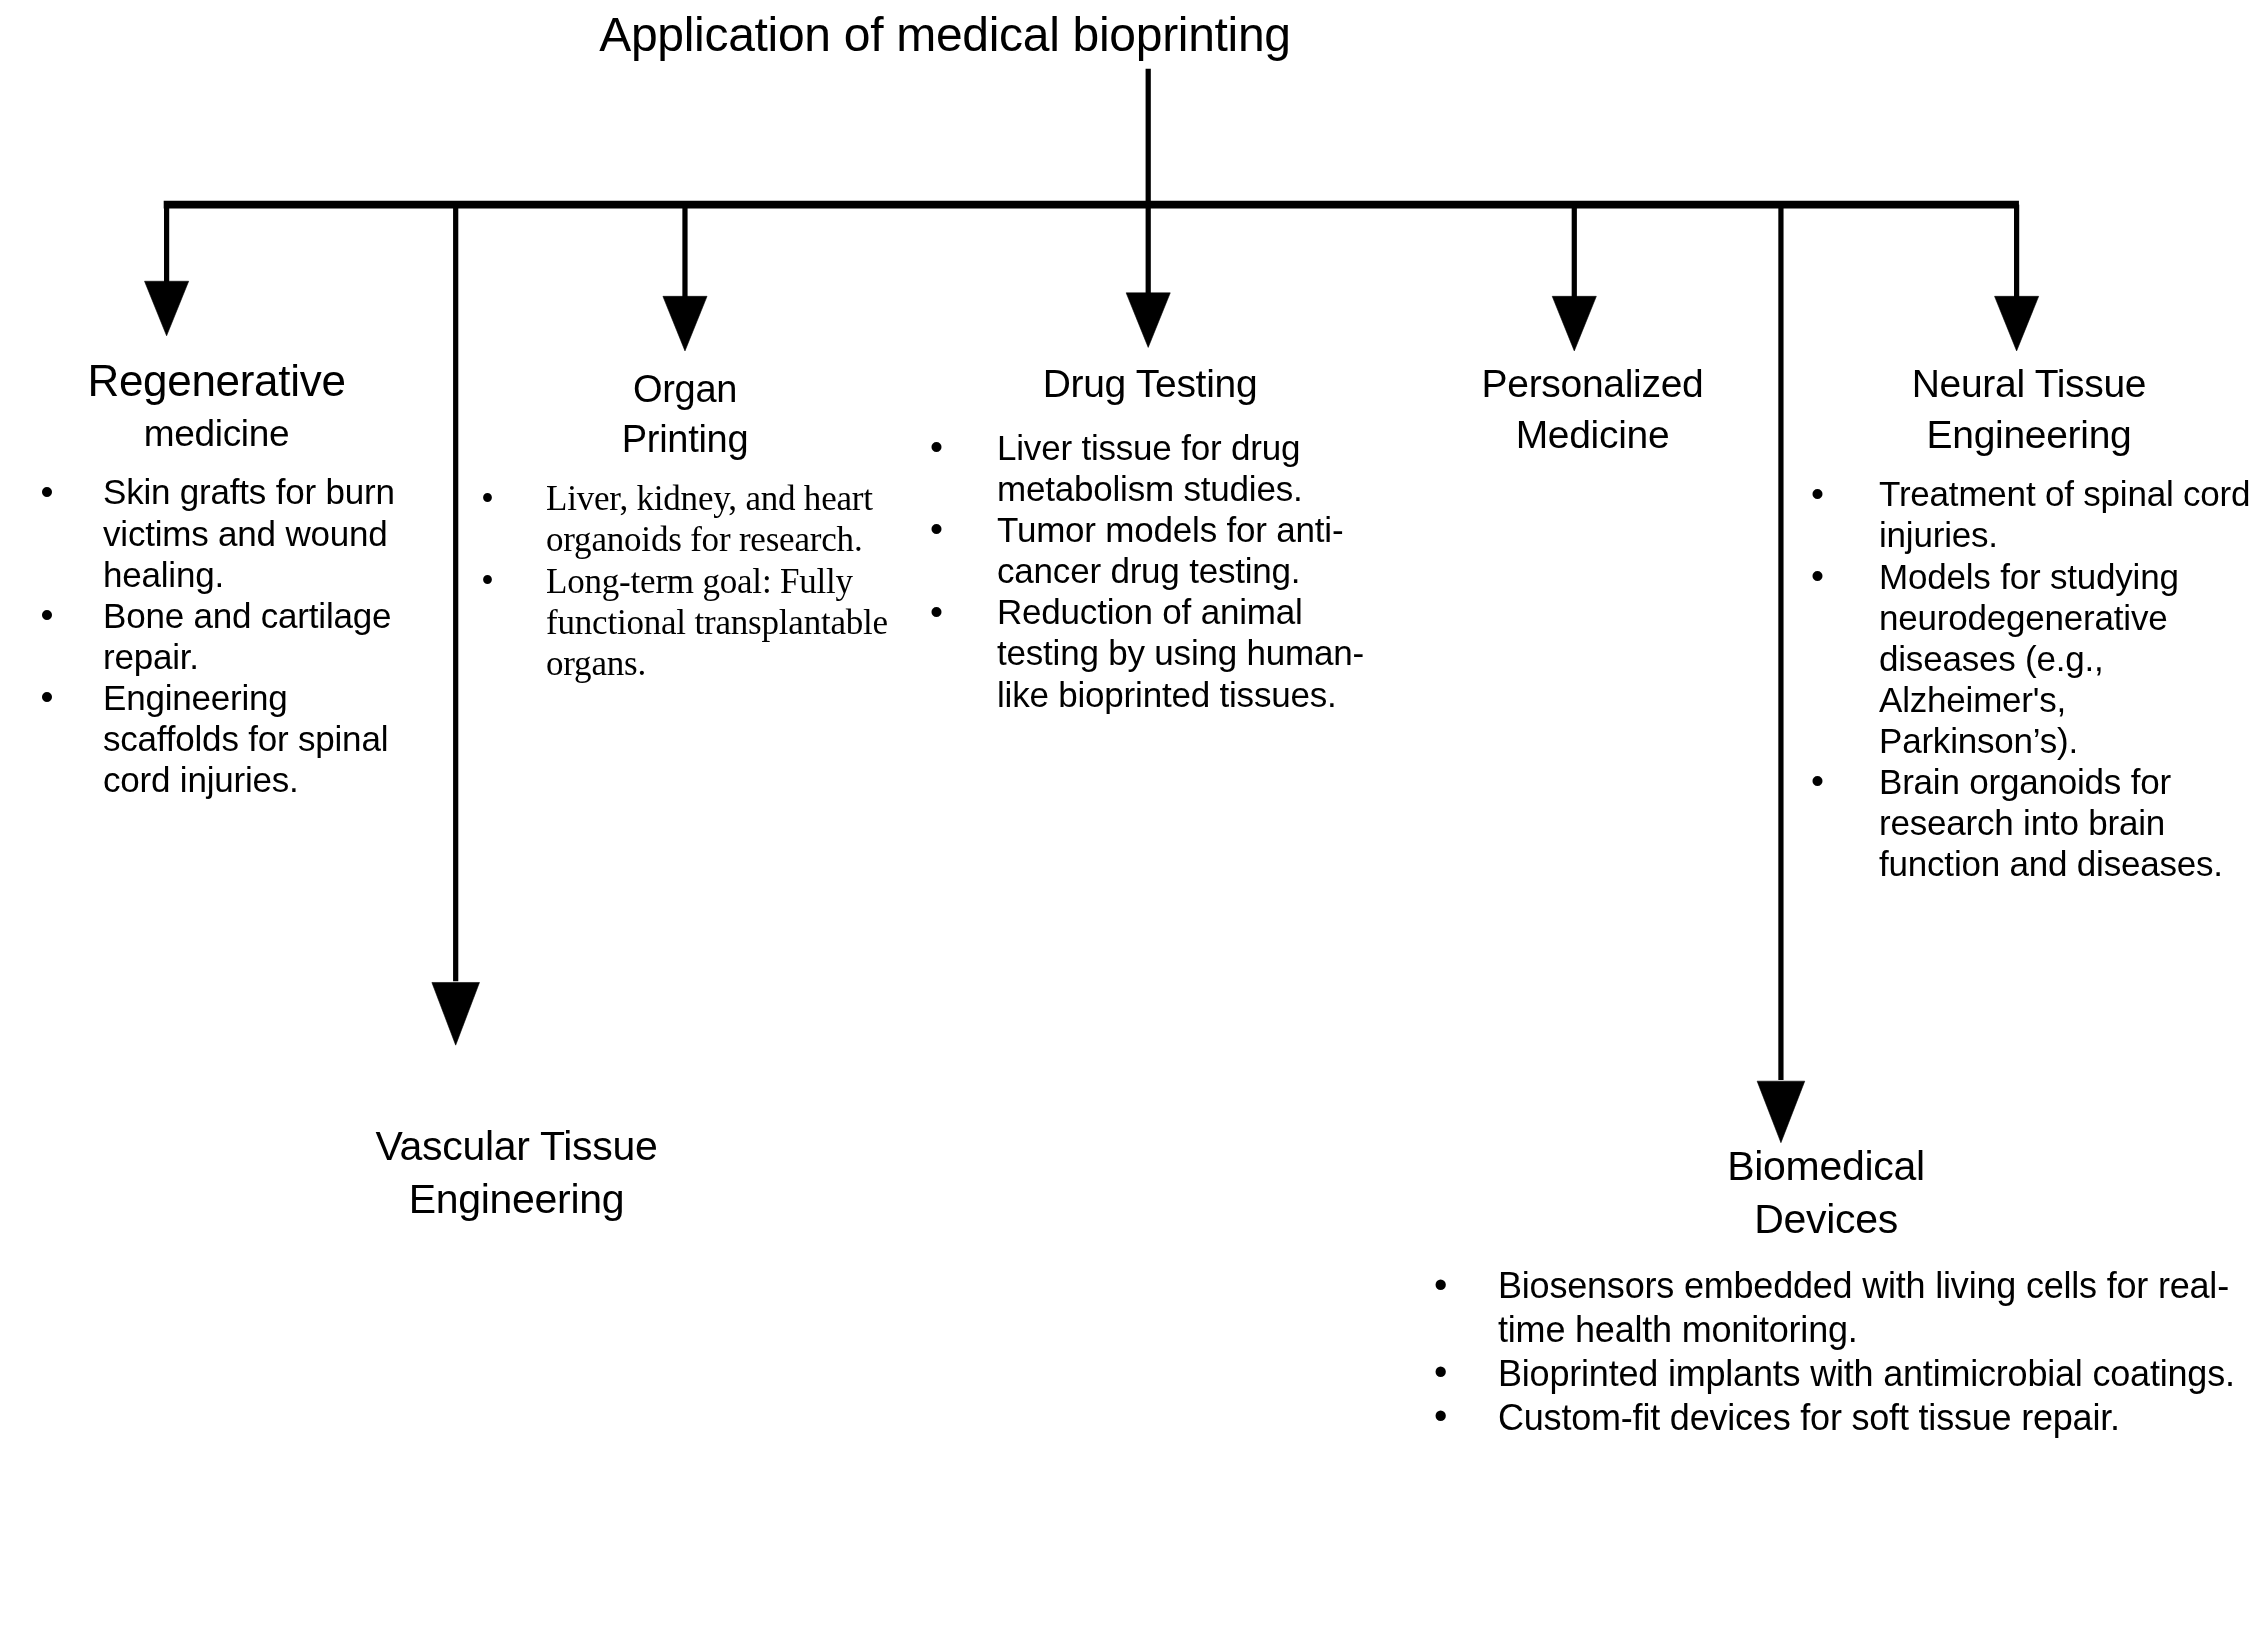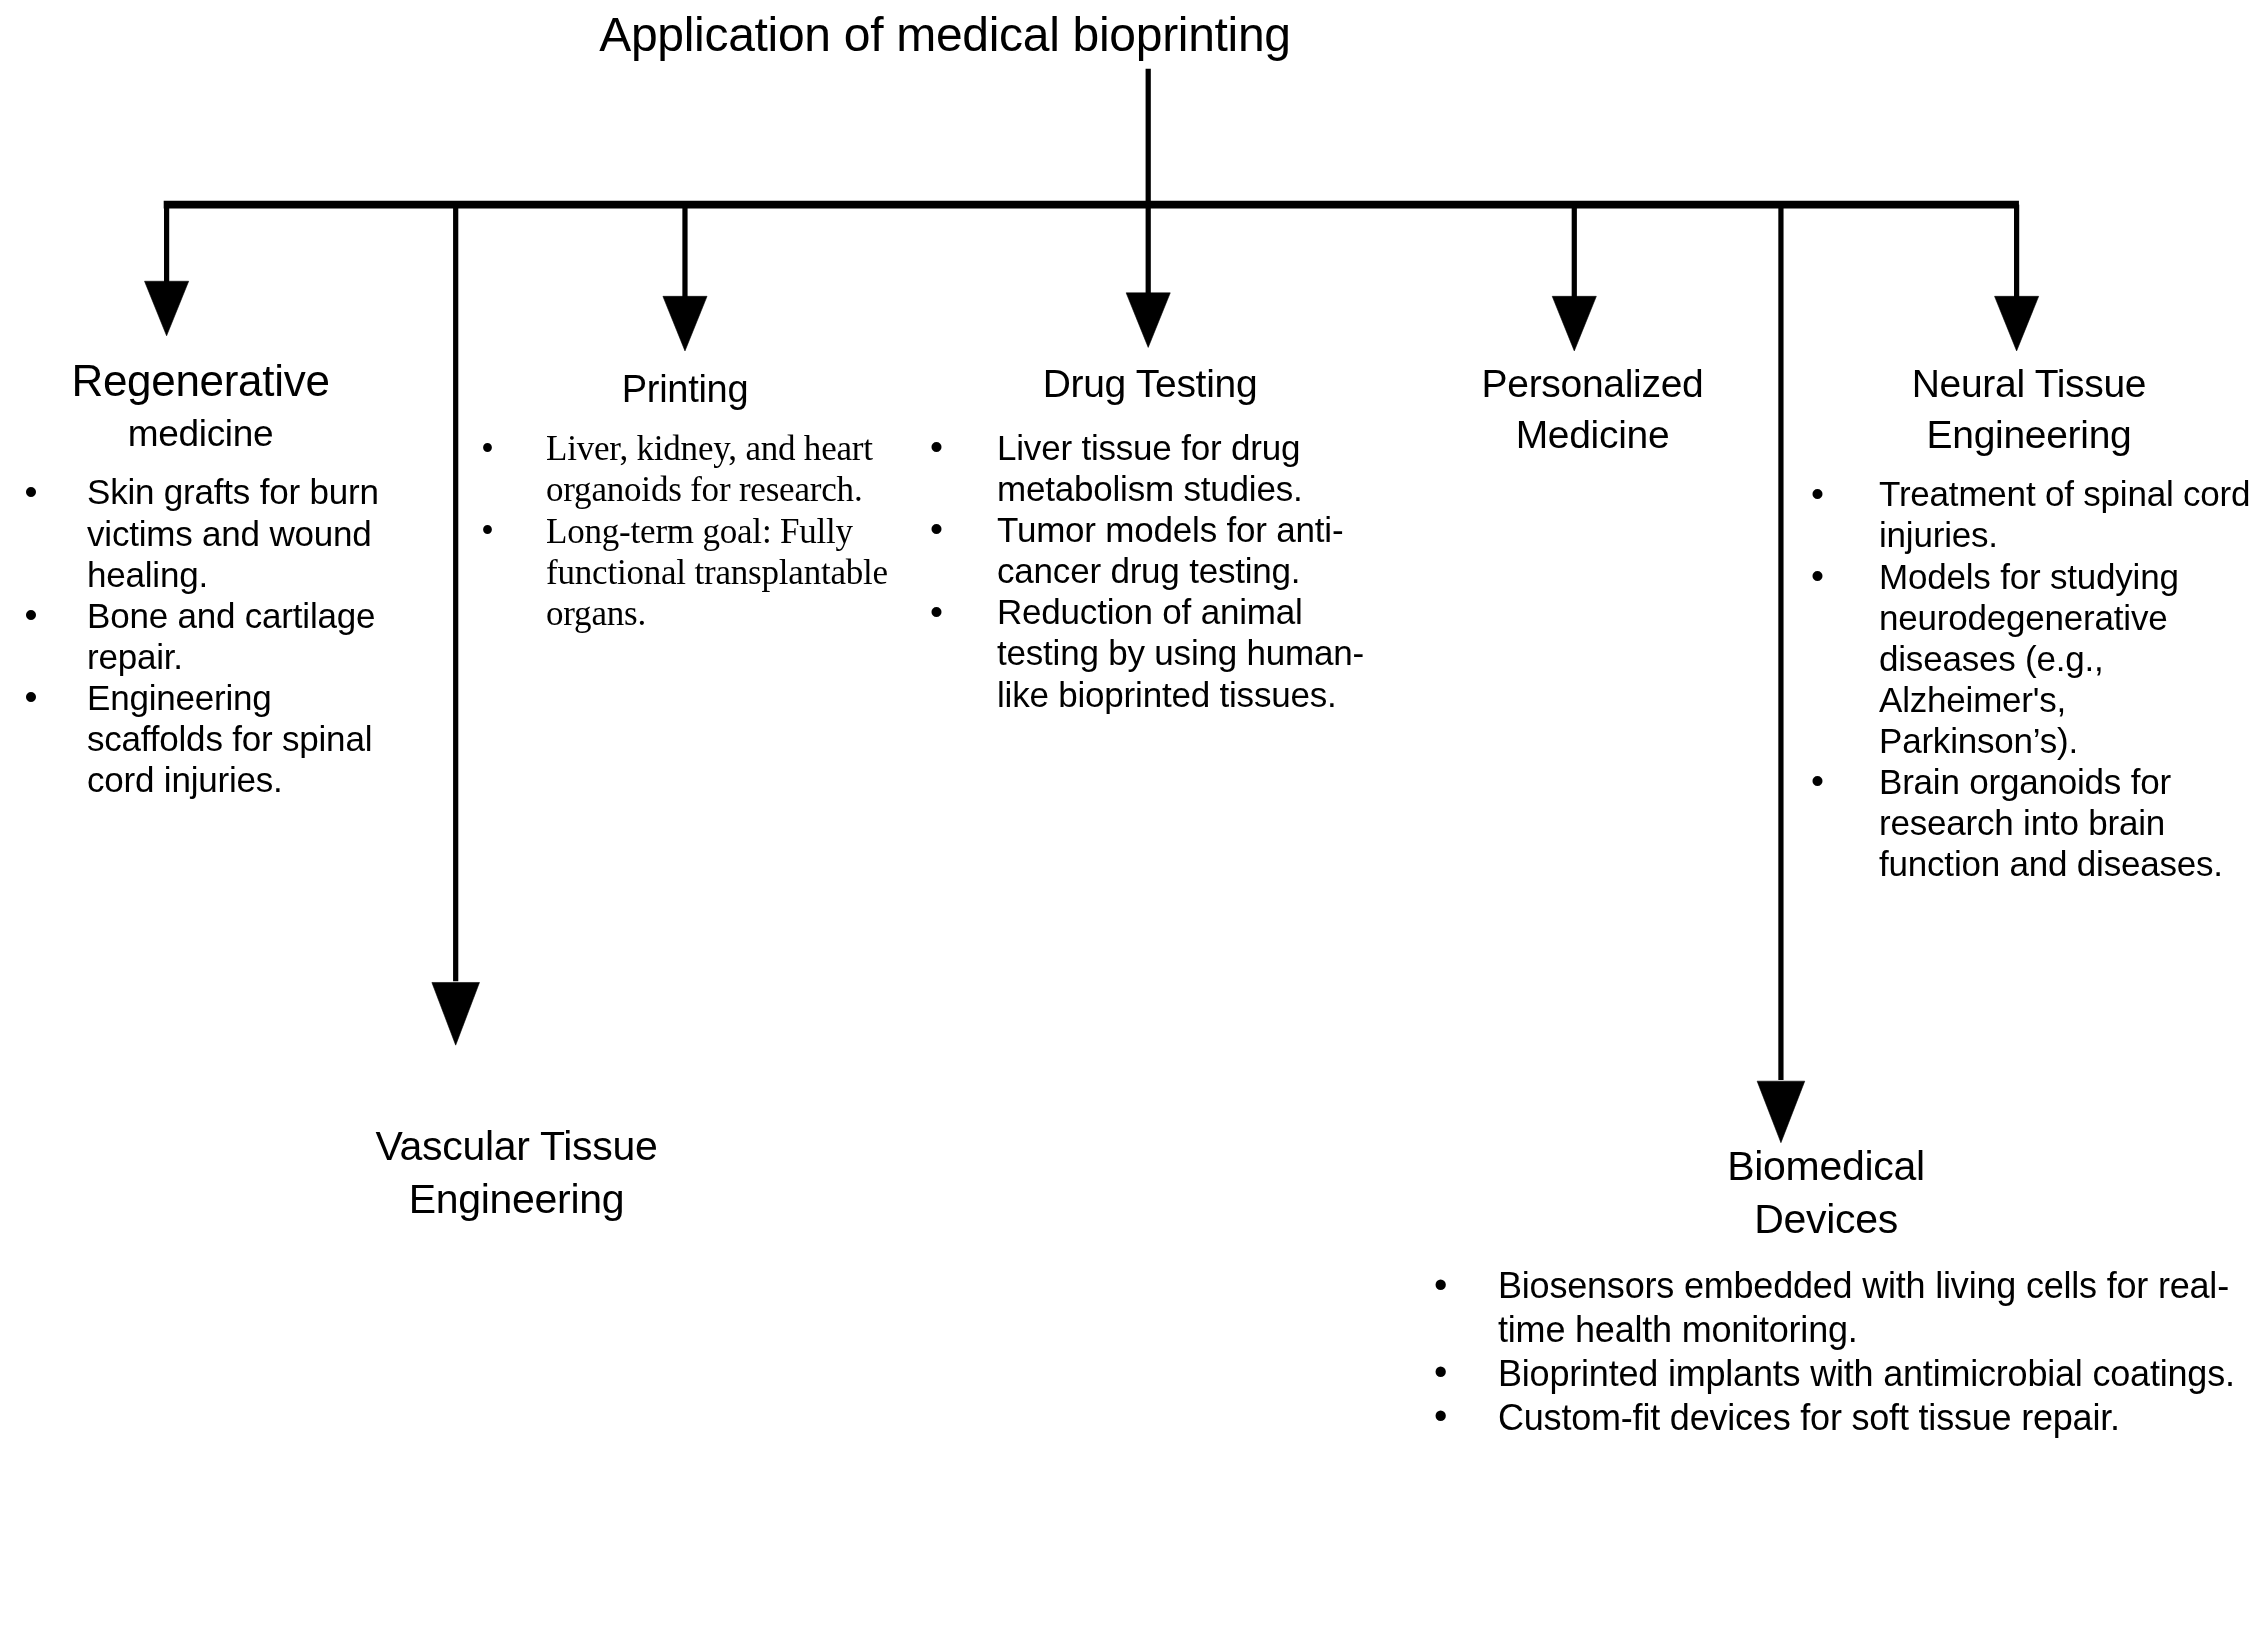--- a/index.html
+++ b/index.html
@@ -55,21 +55,21 @@
   }
   .bullets li::before{
     content:"\2022";
     position:absolute;
     left:10.4px; top:-1.7px;
     font-size:1.06em;
     line-height:1.175;
   }
 
   
-  #b1{ left:0px; top:348px; width:401px; }
+  #b1{ left:16px; top:348px; width:401px; }
   #b1 .br-head .l1{ font-size:44px; }
   #b1 .br-head .l2{ font-size:37px; }
   #b1 .bullets{ margin-top:8px; font-size:35px; }
   #b1 .bullets li{ padding-left:87px; }
   #b1 .bullets li::before{ left:24.4px; }
 
   
   #b2{ left:453px; top:359px; width:464px; }
   #b2 .br-head .l1{ font-size:38px; }
   #b2 .br-head .l2{ font-size:38px; }
@@ -162,20 +162,21 @@
     </div>
     <ul class="bullets">
       <li>Skin grafts for burn victims and wound healing.</li>
       <li>Bone and cartilage repair.</li>
       <li>Engineering scaffolds for spinal cord injuries.</li>
     </ul>
   </div>
 
   <div class="branch" id="b2">
     <div class="br-head">
+      <span class="l1">Organ</span>
       <span class="l2">Printing</span>
     </div>
     <ul class="bullets">
       <li>Liver, kidney, and heart organoids for research.</li>
       <li>Long-term goal: Fully functional transplantable organs.</li>
     </ul>
   </div>
 
   <div class="branch" id="b3">
     <div class="br-head">

